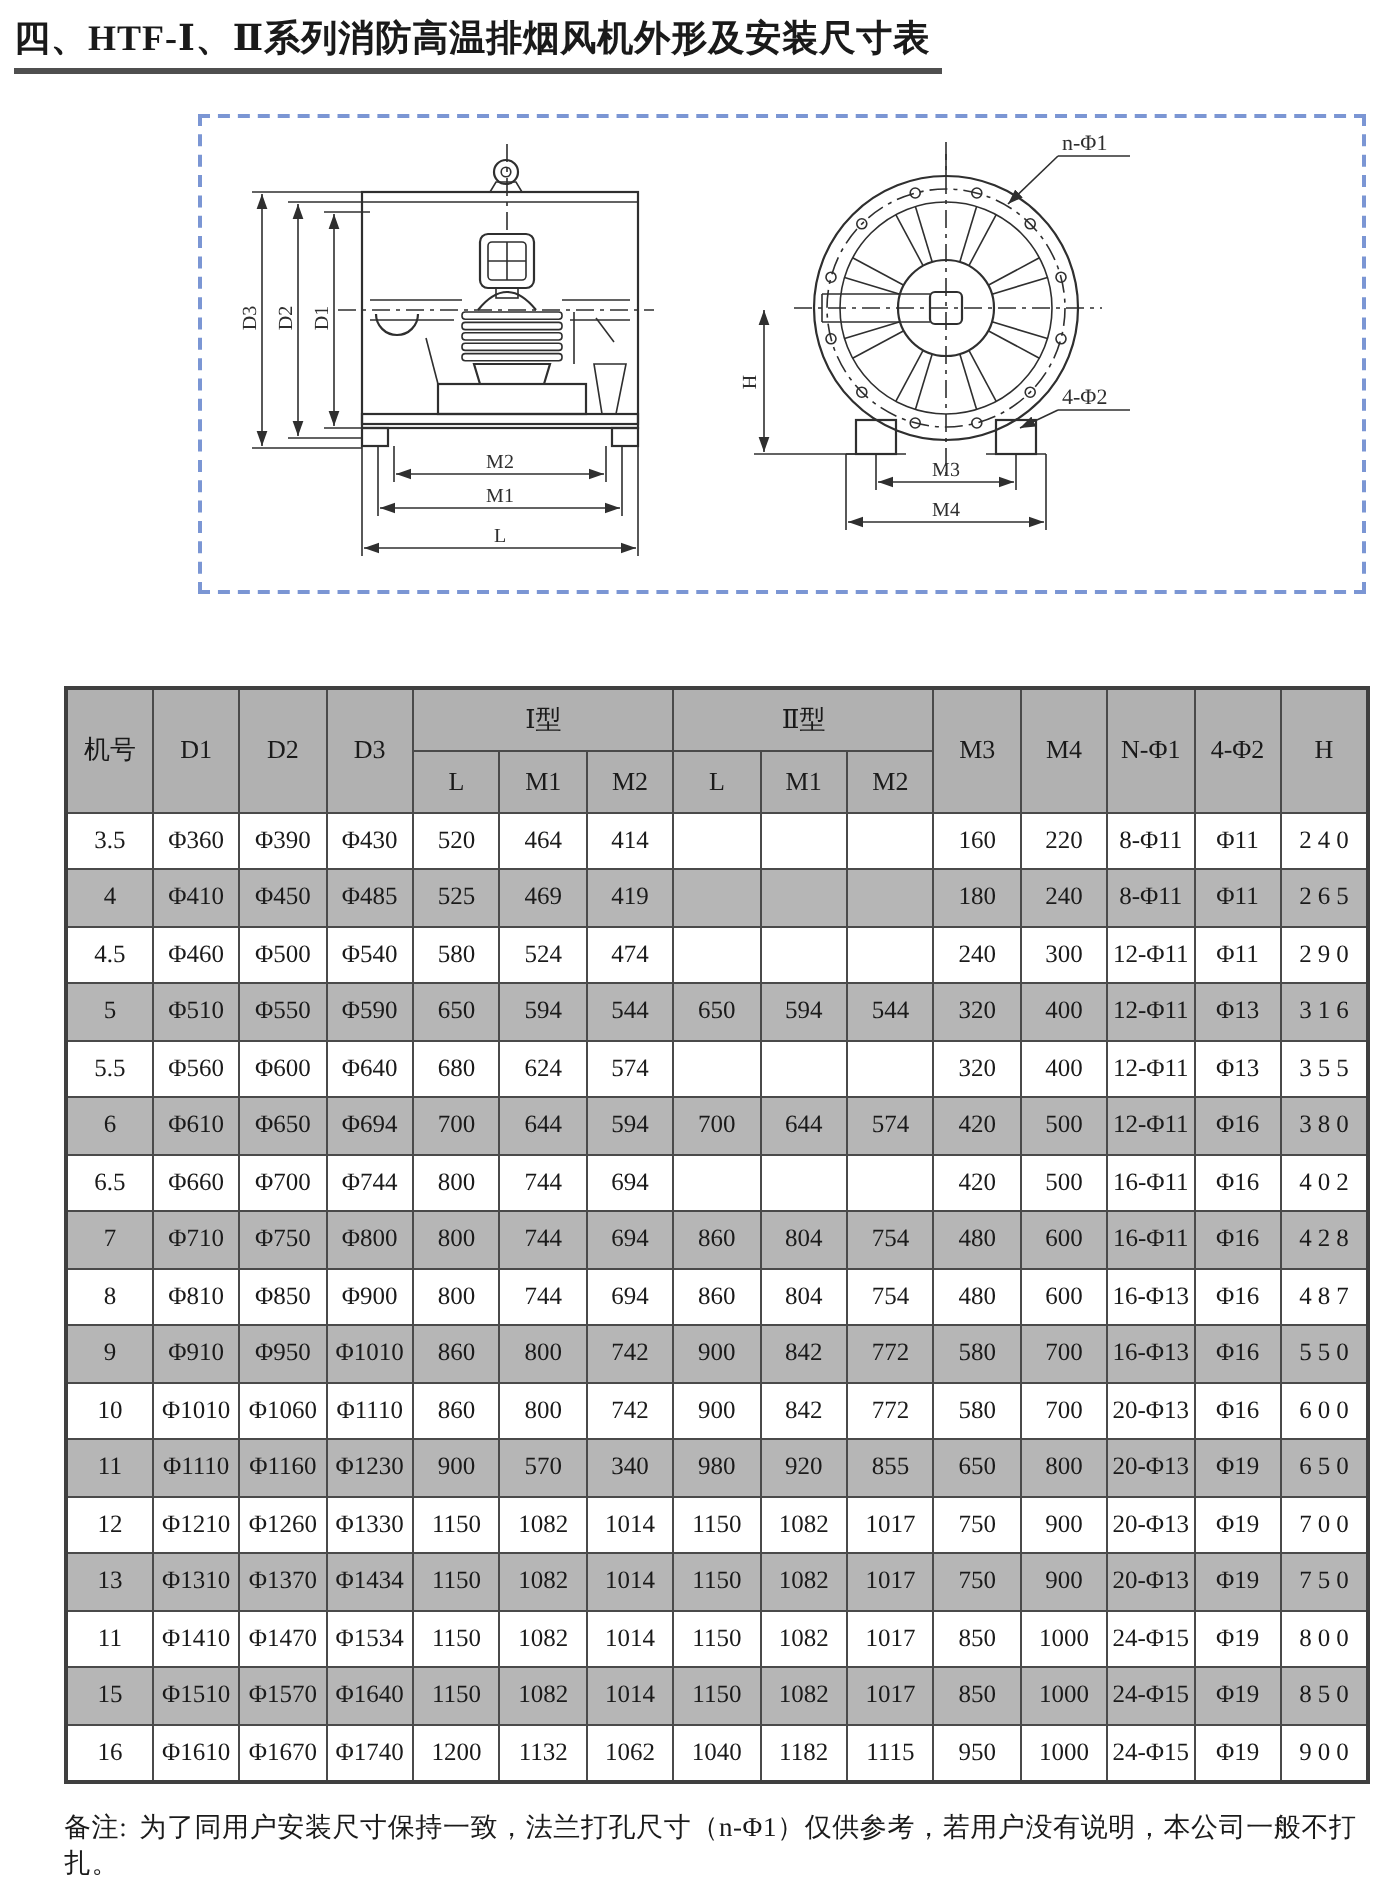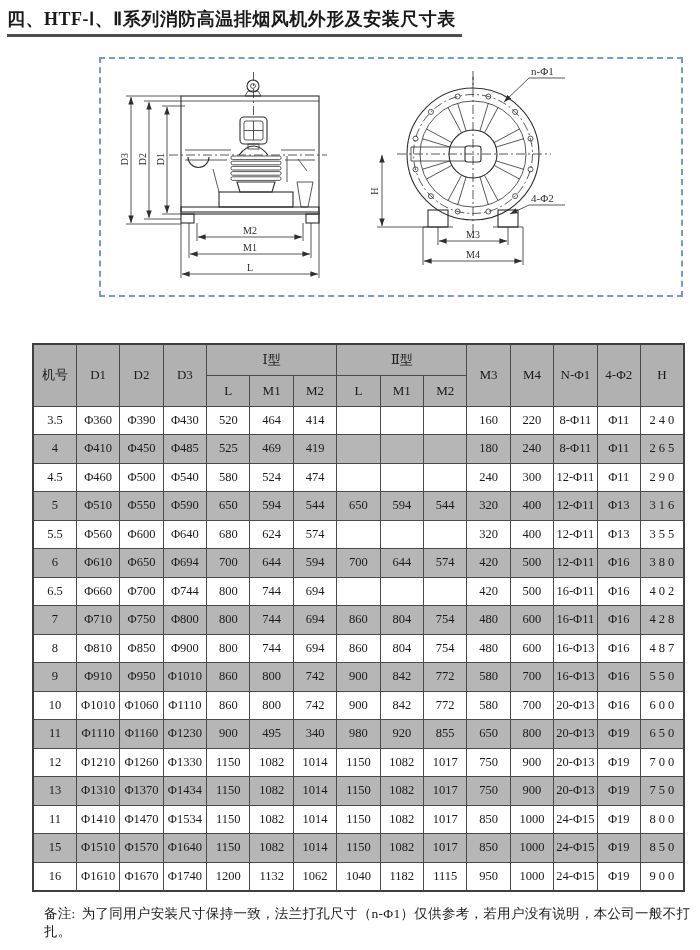--- a/index.html
+++ b/index.html
@@ -2,21 +2,21 @@
 <html><head>
 <meta charset="utf-8">
 <style>
   html,body{margin:0;padding:0;}
   body{
     width:700px;height:950px;background:#ffffff;
     font-family:"Liberation Serif","DejaVu Serif",serif;
     color:#1a1a1a;overflow:hidden;position:relative;
   }
   
-  .title-wrap{padding:9px 0 17px 7px;font-family:Liberation Serif, serif;}
+  .title-wrap{padding:9px 0 17px 7px;}
   .page-title{
     display:inline-block;font-size:18px;font-weight:bold;line-height:1.15;
     letter-spacing:.5px;border-bottom:3px solid #4f4f4f;padding:0 6px 4px 0;margin:0;
   }
   
   .draw-area{
     position:relative;margin:3px 0 0 99px;width:580px;height:236px;
     border:2px dashed #7b96d4;background:#fff;
   }
   .draw-area svg{position:absolute;left:0;top:0;width:100%;height:100%;}
@@ -31,21 +31,21 @@
     text-align:center;font-size:13px;border:2px solid #3f3f3f;
   }
   table.dims th,table.dims td{
     border:1.5px solid #4a4a4a;padding:0;font-weight:normal;overflow:hidden;white-space:nowrap;
   }
   table.dims thead th{background:#b1b1b1;height:30px;margin-top:20px;}
   table.dims td{height:27.5px;background:#ffffff;font-size:12.5px;}
   table.dims tbody tr.stripe td{background:#b6b6b6;}
   table.dims td:last-child{letter-spacing:3px;padding-left:3px;}
   
-  .note{margin:13px 0 0 44px;font-size:13.5px;letter-spacing:.3px;}
+  .note{margin:13px 0 0 32px;font-size:13.5px;letter-spacing:.3px;}
   .note .lbl{margin-right:6px;}
 </style>
 </head>
 <body>
 
 <div class="title-wrap">
   <h1 class="page-title">四、HTF-Ⅰ、Ⅱ系列消防高温排烟风机外形及安装尺寸表</h1>
 </div>
 
 <div class="draw-area">
@@ -416,21 +416,21 @@
         <td>20-Φ13</td>
         <td>Φ16</td>
         <td>600</td>
       </tr>
       <tr class="stripe">
         <td>11</td>
         <td>Φ1110</td>
         <td>Φ1160</td>
         <td>Φ1230</td>
         <td>900</td>
-        <td>495</td>
+        <td>570</td>
         <td>340</td>
         <td>980</td>
         <td>920</td>
         <td>855</td>
         <td>650</td>
         <td>800</td>
         <td>20-Φ13</td>
         <td>Φ19</td>
         <td>650</td>
       </tr>

